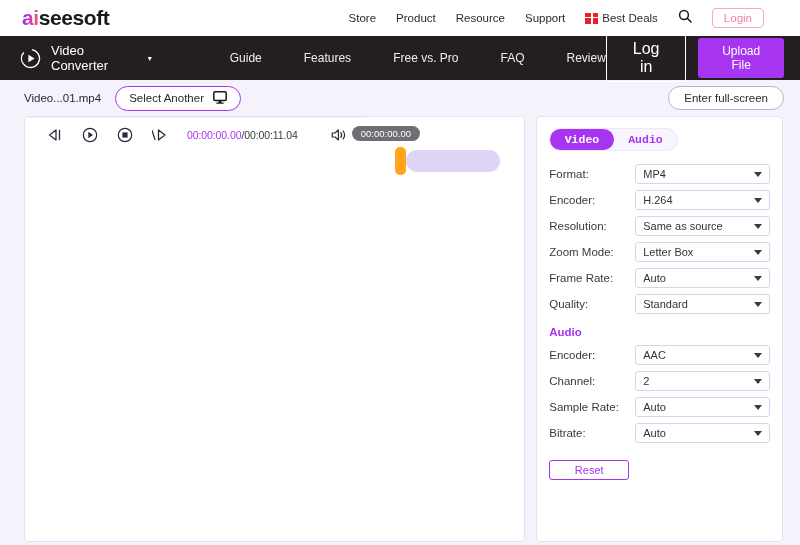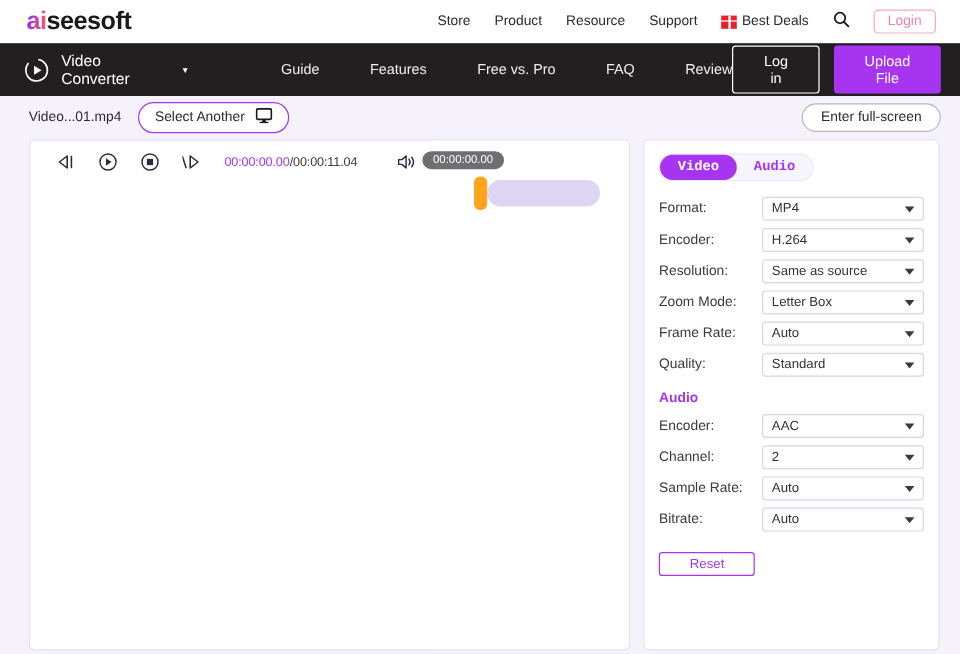--- a/index.html
+++ b/index.html
@@ -9,21 +9,21 @@
     background: #f5f2fc;
     overflow: hidden;
   }
 
   
   .topbar {
     height: 36px;
     background: #ffffff;
     display: flex;
     align-items: center;
-    padding: 0 20px 0 22px;
+    padding: 0 36px 0 22px;
   }
   .logo { font-size: 21px; font-weight: 700; letter-spacing: -0.4px; display:flex; align-items:baseline; }
   .logo .ai {
     background: linear-gradient(100deg, #7b2ff7 0%, #c936c6 45%, #ff6a3d 100%);
     -webkit-background-clip: text; background-clip: text;
     -webkit-text-fill-color: transparent; color: transparent;
     font-weight: 700;
   }
   .logo .rest { color: #1a1a1a; }
   .topnav { margin-left: auto; display: flex; align-items: center; gap: 20px; }
@@ -49,21 +49,21 @@
   }
   .brandgroup { display: flex; align-items: center; gap: 10px; }
   .circ-play { width: 21px; height: 21px; }
   .brandname { font-size: 13px; color: #ffffff; }
   .caret-w { font-size: 8px; color: #ffffff; margin-left: 2px; }
   .darknav-links { margin-left: 78px; display: flex; align-items: center; gap: 42px; }
   .darknav-links a { color: #eeeeee; font-size: 12px; text-decoration: none; white-space: nowrap; }
   .darknav-actions { margin-left: auto; display: flex; align-items: center; gap: 12px; }
   .btn-login-dark {
     border: 1px solid #ffffff; background: transparent; color: #fff;
-    font-size: 12px; padding: 5px 20px; border-radius: 3px; cursor:pointer;
+    font-size: 16px; padding: 5px 20px; border-radius: 3px; cursor:pointer;
     font-family: inherit;
   }
   .btn-upload {
     border: none; background: #a734f0; color: #fff;
     font-size: 12px; padding: 6px 16px; border-radius: 3px; cursor:pointer;
     font-family: inherit;
   }
 
   
   .filerow {

